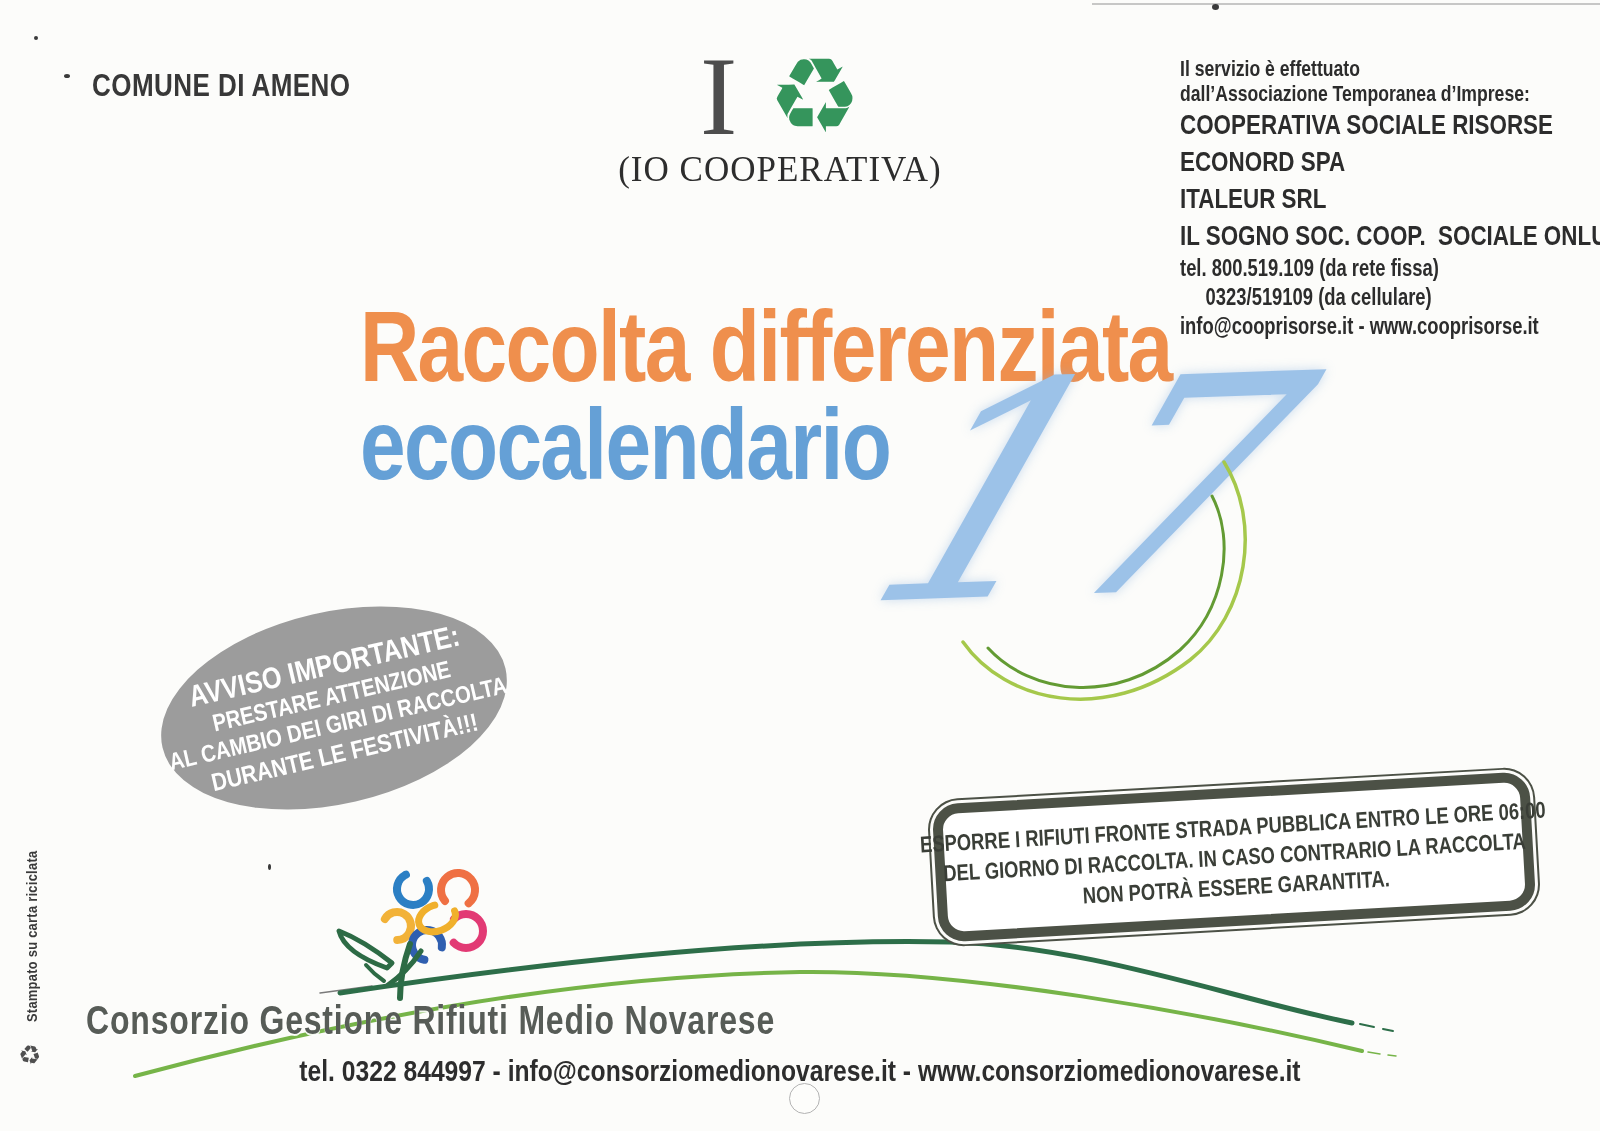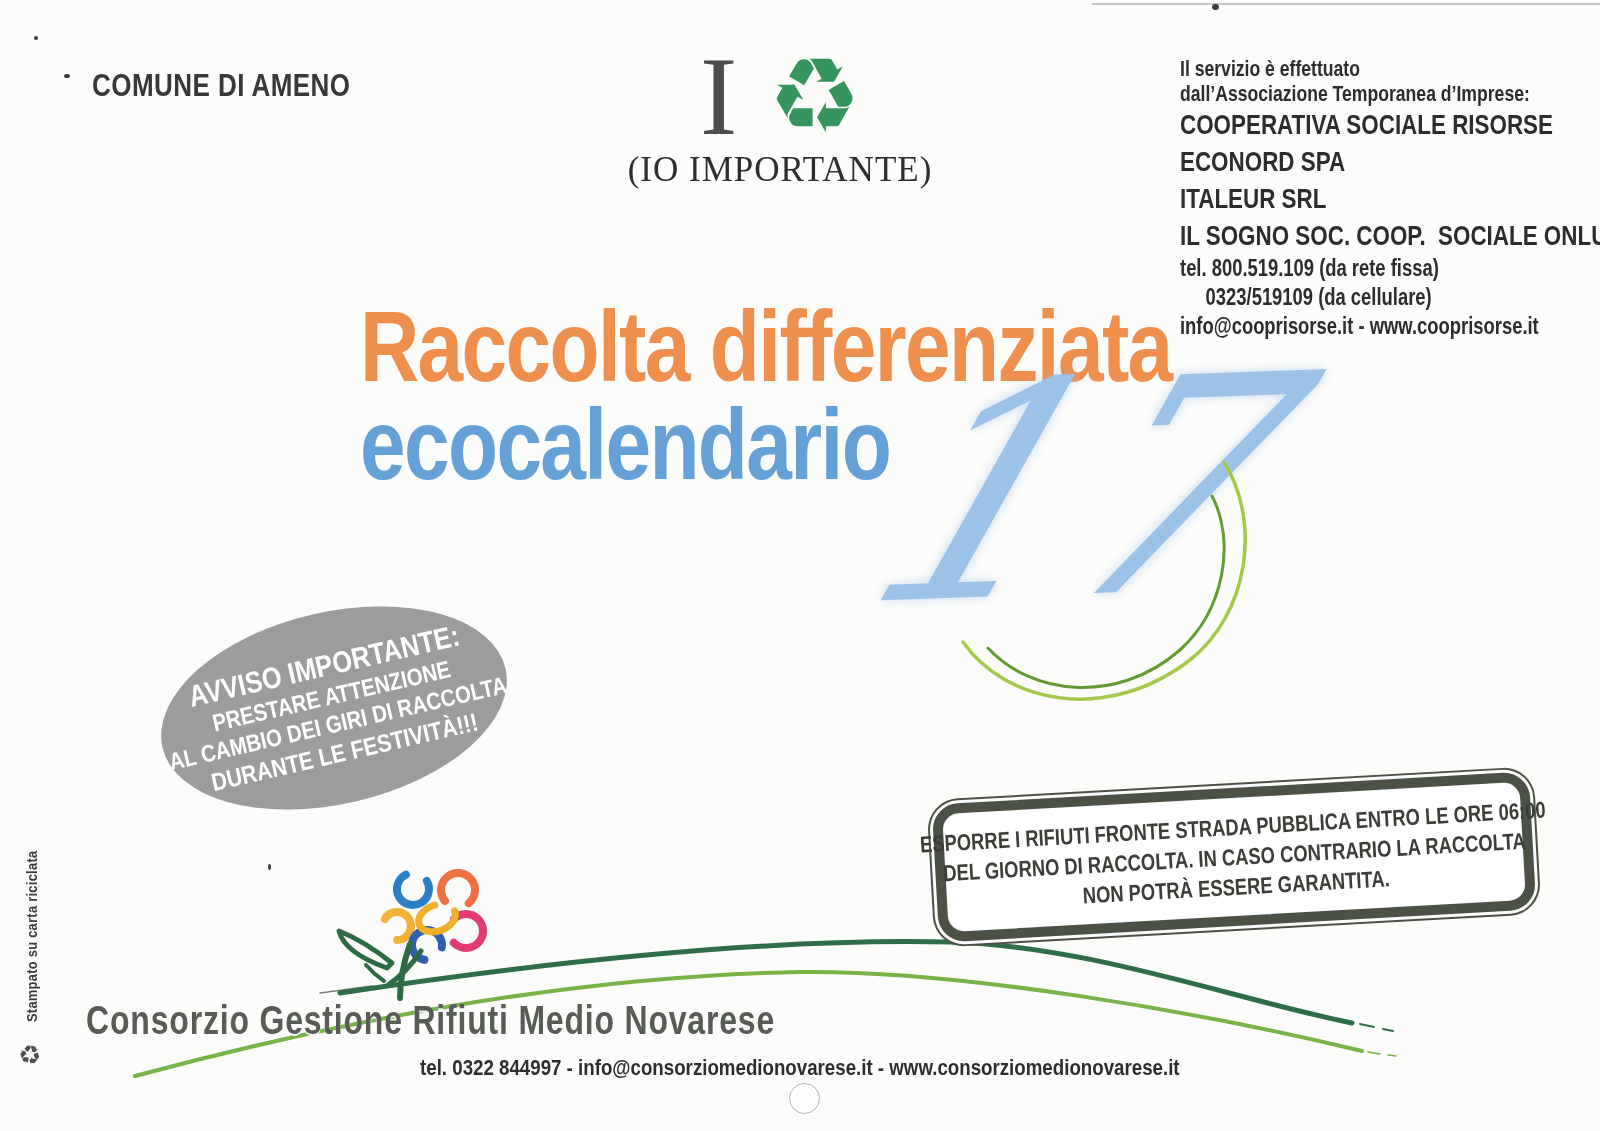--- a/index.html
+++ b/index.html
@@ -35,21 +35,21 @@
   .oval .l1{font-size:30px;line-height:34px;}
   .oval .l2{font-size:24px;line-height:28px;}
   .oval .l3{font-size:24px;line-height:28px;}
   .oval .l4{font-size:25px;line-height:30px;}
 
   .notice{position:absolute;left:935px;top:788px;width:578px;height:118px;background:#fff;border:10px solid #4c5146;border-radius:26px;box-shadow:0 0 0 3px #fcfcfa,0 0 0 5px #4c5146;transform:rotate(-3.2deg);display:flex;align-items:center;justify-content:center;}
   .notice .txt{text-align:center;font-weight:bold;font-size:23px;line-height:30px;color:#3a3e37;transform:scaleX(0.8);transform-origin:center;white-space:nowrap;}
 
   .consortium{position:absolute;left:0;top:998px;width:1600px;text-align:left;font-size:40px;font-weight:bold;letter-spacing:1px;color:#575c57;text-shadow:0 2px 0 rgba(255,255,255,.9);}
   .consortium .in{transform:scaleX(0.8);transform-origin:center top;display:inline-block;white-space:nowrap;}
-  .contacts{position:absolute;left:0;top:1055px;width:1600px;text-align:center;font-size:22px;font-weight:bold;color:#2d2d2d;}
+  .contacts{position:absolute;left:0;top:1055px;width:1600px;text-align:center;font-size:29px;font-weight:bold;color:#2d2d2d;}
   .contacts .in{transform:scaleX(0.85);transform-origin:center top;display:inline-block;white-space:nowrap;}
 
   .sidenote{position:absolute;left:24px;top:1022px;font-size:14px;font-weight:600;color:#3a3a3a;letter-spacing:.3px;transform:rotate(-90deg) scaleX(.92);transform-origin:left top;white-space:nowrap;}
   .side-recycle{position:absolute;left:18px;top:1040px;font-size:26px;color:#4f4f4f;transform:rotate(10deg);}
 
   .art{position:absolute;left:0;top:0;width:1600px;height:1131px;pointer-events:none;}
 </style>
 </head>
 <body>
 
@@ -58,21 +58,21 @@
   <div class="topline"></div>
   <div class="dot" style="left:1212px;top:4px;width:7px;height:6px;"></div>
   <div class="dot" style="left:34px;top:36px;width:4px;height:4px;"></div>
   <div class="dot" style="left:64px;top:74px;width:6px;height:4px;"></div>
   <div class="dot" style="left:268px;top:864px;width:3px;height:6px;"></div>
 
   <div class="comune"><span class="cond">COMUNE DI AMENO</span></div>
 
   <div class="logo-i">I</div>
   <div class="logo-recycle">♻</div>
-  <div class="logo-caption">(IO IMPORTANTE)</div>
+  <div class="logo-caption">(IO COOPERATIVA)</div>
 
   <div class="service">
     <div class="intro">Il servizio è effettuato</div>
     <div class="intro">dall’Associazione Temporanea d’Imprese:</div>
     <div class="company">COOPERATIVA SOCIALE RISORSE</div>
     <div class="company">ECONORD SPA</div>
     <div class="company">ITALEUR SRL</div>
     <div class="company">IL SOGNO SOC. COOP.  SOCIALE ONLUS</div>
     <div class="phone">tel. 800.519.109 (da rete fissa)</div>
     <div class="phone indent">0323/519109 (da cellulare)</div>

